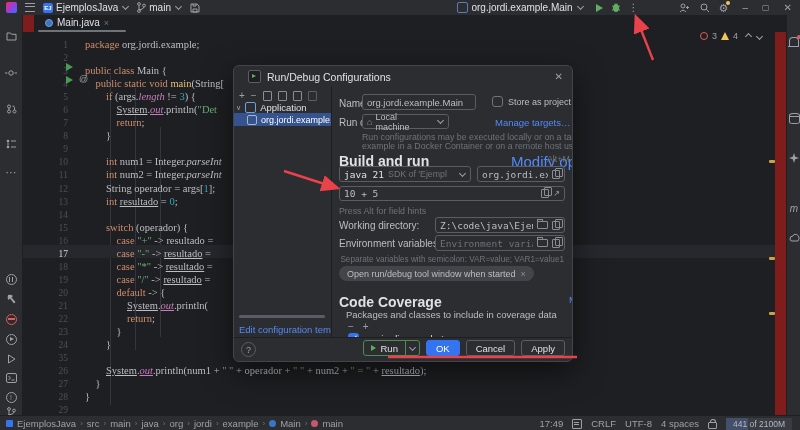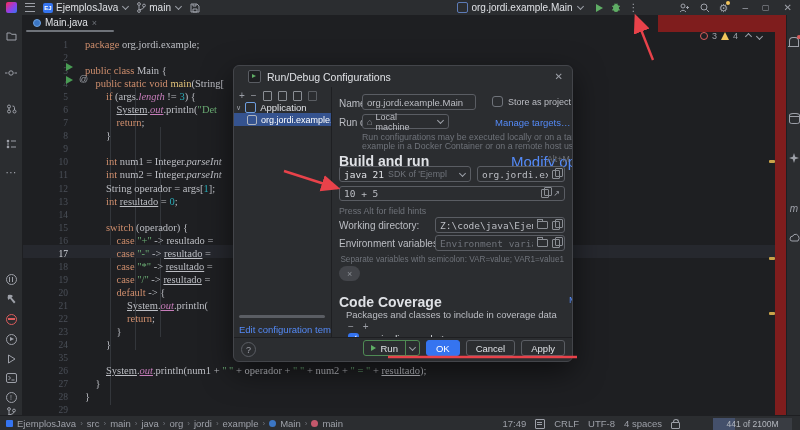--- a/index.html
+++ b/index.html
@@ -24,21 +24,21 @@
   .lstripe{left:0;top:15px;width:22px;height:400px;background:#2b2d30;border-right:1px solid #1e1f22;z-index:4;}
   .ls-ic{position:absolute;left:0;width:22px;text-align:center;color:#9da0a8;font-size:10px;line-height:11px;}
   .circ{display:inline-block;width:9px;height:9px;border:1.2px solid #9da0a8;border-radius:50%;position:relative;}
   .circ.pause::before{content:"";position:absolute;left:2.2px;top:2px;width:1.4px;height:5px;background:#9da0a8;}
   .circ.pause::after{content:"";position:absolute;left:5.2px;top:2px;width:1.4px;height:5px;background:#9da0a8;}
   .circ.play::before{content:"";position:absolute;left:3px;top:2px;width:0;height:0;border-left:4px solid #9da0a8;border-top:2.5px solid transparent;border-bottom:2.5px solid transparent;}
   .circ.red{border-color:#db5c5c;}
   .circ.red::before{content:"";position:absolute;left:1px;top:3.4px;width:7px;height:1.4px;background:#db5c5c;}
   .circ.bang{font-size:7px;color:#9da0a8;line-height:9px;}
   
-  .tabbar{left:22px;top:15px;width:636px;height:17px;background:#1e1f22;z-index:3;}
+  .tabbar{left:34px;top:15px;width:764px;height:17px;background:#1e1f22;z-index:3;}
   .tab{position:absolute;left:4px;top:0;height:15px;display:flex;align-items:center;gap:4px;padding:0 7px;font-size:10px;color:#dfe1e5;}
   .tab-underline{position:absolute;left:4px;top:15px;width:88px;height:2px;background:#6f737a;border-radius:1px;}
   .cls-dot{width:8px;height:8px;border-radius:50%;background:#3b76c4;border:1px solid #6ea1e0;box-sizing:border-box;}
   .tab-x{color:#6f737a;font-size:9px;}
   
   .inspect{left:700px;top:30px;height:12px;display:flex;align-items:center;gap:4px;font-size:9px;color:#9da0a8;z-index:3;}
   .err-dot{width:8px;height:8px;border-radius:50%;border:1.6px solid #db5c5c;box-sizing:border-box;}
   .warn-tri{width:0;height:0;border-left:4.5px solid transparent;border-right:4.5px solid transparent;border-bottom:8px solid #f2c55c;}
   .chev-up{display:inline-block;width:4px;height:4px;border-left:1.2px solid #9da0a8;border-top:1.2px solid #9da0a8;transform:rotate(45deg);}
   
@@ -72,21 +72,21 @@
   .bc-sep{color:#6f737a;font-size:8px;}
   .bc-ic{display:inline-block;width:7px;height:7px;border-radius:1px;}
   .bc-ic.proj{background:#3574f0;}
   .bc-ic.cls{border-radius:50%;background:#3b76c4;}
   .bc-ic.mth{border-radius:50%;background:#c4586c;}
   .status-right{margin-left:auto;display:flex;align-items:center;gap:9px;padding-right:8px;}
   .tasks-ic{width:8px;height:8px;border:1px solid #9da0a8;border-radius:1px;position:relative;}
   .tasks-ic::before{content:"";position:absolute;left:1px;top:2px;width:5px;height:1px;background:#9da0a8;box-shadow:0 2px 0 #9da0a8;}
   .lock{width:7px;height:5px;border:1px solid #9da0a8;border-radius:1px;position:relative;margin-top:3px;}
   .lock::before{content:"";position:absolute;left:1px;top:-4px;width:4px;height:3px;border:1px solid #9da0a8;border-bottom:none;border-radius:3px 3px 0 0;}
-  .mem{position:relative;width:79px;height:12px;background:#393c42;border-radius:0;overflow:hidden;display:flex;align-items:center;justify-content:center;font-size:8.5px;color:#b4b8bf;margin-left:24px;}
+  .mem{position:relative;width:66px;height:12px;background:#393c42;border-radius:0;overflow:hidden;display:flex;align-items:center;justify-content:center;font-size:8.5px;color:#b4b8bf;}
   .mem .fill{position:absolute;left:0;top:0;width:22px;height:12px;background:#44506b;}
   .mem span{position:relative;}
   
   .dialog{left:233px;top:65px;width:338px;height:295px;background:#2b2d30;border:1px solid #43454a;border-radius:6px;
           box-shadow:0 10px 30px rgba(0,0,0,.55);z-index:50;font-size:10px;color:#bcbec4;}
   .dlg-title{position:absolute;left:0;top:0;width:100%;height:21px;display:flex;align-items:center;gap:6px;padding-left:14px;box-sizing:border-box;color:#dfe1e5;font-size:10.5px;}
   .dlg-ic{width:11px;height:11px;border-radius:2px;background:#1e1f22;border:1px solid #5a5d63;position:relative;}
   .dlg-ic::before{content:"";position:absolute;left:3px;top:2.5px;border-left:4px solid #5fad65;border-top:2.5px solid transparent;border-bottom:2.5px solid transparent;}
   .dlg-x{position:absolute;right:9px;top:5px;color:#9da0a8;font-size:10px;}
   .dlg-left{position:absolute;left:0;top:21px;width:97px;height:250px;border-right:1px solid #1e1f22;overflow:hidden;}
@@ -419,20 +419,21 @@
       <div class="fld" style="left:103px;top:148px;width:130px;height:16px;justify-content:space-between">
         <span class="mono" style="color:#6f737a;white-space:nowrap;overflow:hidden">Environment variables or .env files</span>
         <span style="display:flex;gap:4px;align-items:center">
             <span class="ic-folder"></span>
             <span class="ic-copy"></span>
           </span>
       </div>
       <div class="hint" style="right:8px;top:168px;font-size:8.2px">Separate variables with semicolon: VAR=value; VAR1=value1</div>
 
       <div class="chip" style="left:7px;top:179px">
+        <span>Open run/debug tool window when started</span>
         <span style="color:#8a8e94">×</span>
       </div>
 
       <div class="hdr" style="left:7px;top:207px">Code Coverage</div>
       <div class="lbl link" style="left:197px;top:207px;font-size:9.5px"><span>Modify</span><span class="chev" style="border-color:#548af7"></span></div>
       <div class="lbl" style="left:14px;top:222px;font-size:9.5px">Packages and classes to include in coverage data</div>
       <div style="position:absolute;left:16px;top:234px;display:flex;gap:9px;color:#9da0a8;font-size:10px">
         <span>−</span>
         <span>+</span>
       </div>

